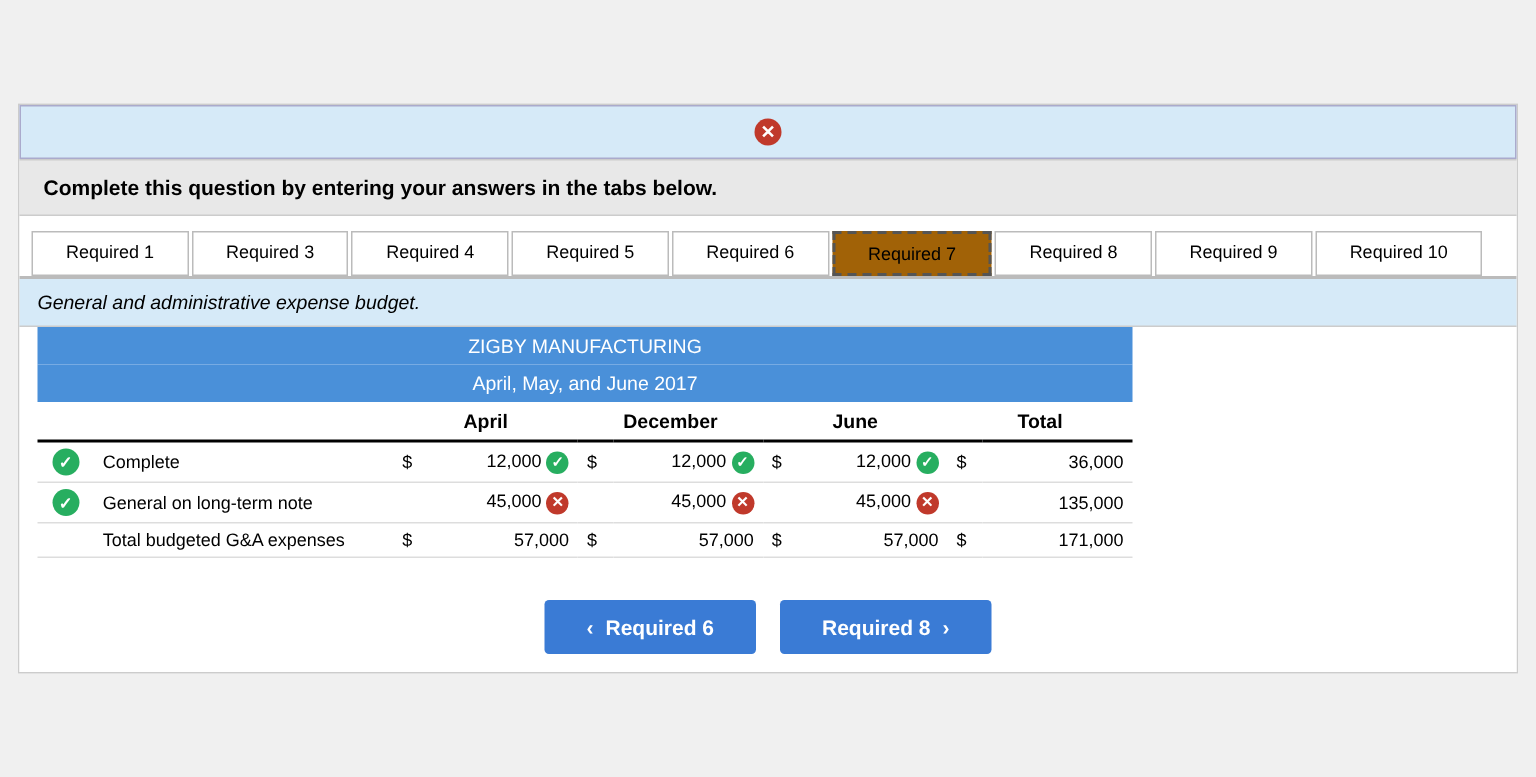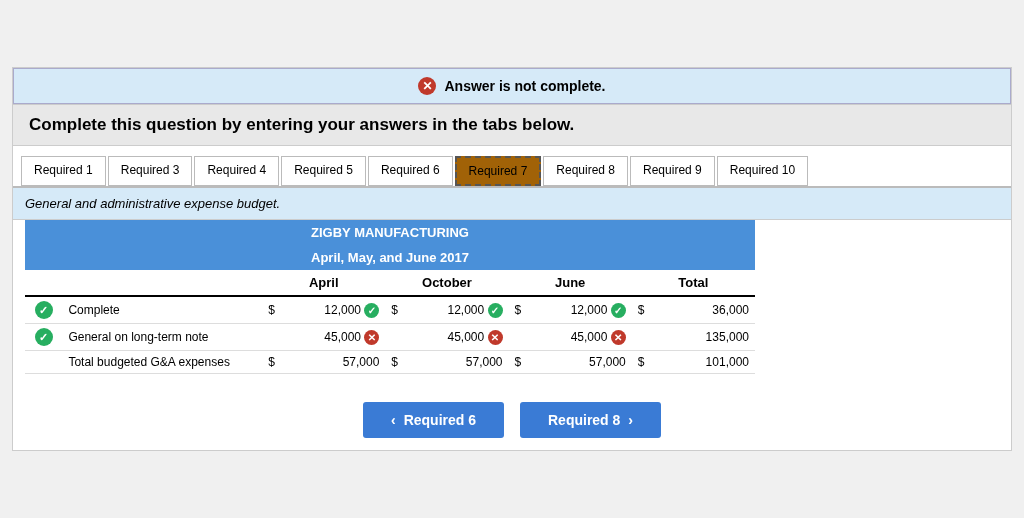--- a/index.html
+++ b/index.html
@@ -30,36 +30,36 @@
       color: white;
       font-size: 12px;
       font-weight: bold;
     }
 
     
     .instruction-bar {
       background: #e8e8e8;
       padding: 10px 16px;
       font-weight: bold;
-      font-size: 17px;
+      font-size: 14px;
       border-top: 1px solid #ccc;
       border-bottom: 1px solid #ccc;
     }
 
     
     .tabs-container {
       display: flex;
       flex-wrap: wrap;
       padding: 10px 8px 0 8px;
       background: #fff;
       border-bottom: 2px solid #bbb;
       gap: 2px;
     }
     .tab {
-      padding: 6px 12px;
+      padding: 6px 22px;
       border: 1px solid #bbb;
       background: #fff;
       cursor: pointer;
       font-size: 12px;
       white-space: nowrap;
     }
     .tab.active {
       border: 2px dashed #555;
       background: #a16207;
       font-weight: normal;
@@ -86,21 +86,21 @@
       margin: 0;
     }
 
     .table-header-row {
       background: #4a90d9;
       color: white;
       text-align: center;
     }
     .table-header-row td {
       padding: 5px 8px;
-      font-weight: bold;
+      font-weight: normal;
       font-size: 13px;
     }
 
     .col-header-row td {
       padding: 5px 8px;
       font-weight: bold;
       text-align: center;
       border-bottom: 2px solid #000000;
     }
 
@@ -158,21 +158,20 @@
       gap: 8px;
     }
   </style>
 </head>
 <body>
 
 <div class="container">
 
   <div class="answer-banner">
     <span class="error-icon">✕</span>
-    <span>Answer is not complete.</span>
   </div>
 
   <div class="instruction-bar">
     <span>Complete this question by entering your answers in the tabs below.</span>
   </div>
 
   <div class="tabs-container">
     <div class="tab"><span>Required 1</span></div>
     <div class="tab"><span>Required 3</span></div>
     <div class="tab"><span>Required 4</span></div>
@@ -193,21 +192,21 @@
       <tbody>
           <tr class="table-header-row">
         <td colspan="12">ZIGBY MANUFACTURING</td>
       </tr>
       <tr class="table-header-row">
         <td colspan="12">April, May, and June 2017</td>
       </tr>
       <tr class="col-header-row">
         <td colspan="2"></td>
         <td colspan="2">April</td>
-        <td colspan="2">October</td>
+        <td colspan="2">December</td>
         <td colspan="2">June</td>
         <td colspan="2">Total</td>
       </tr>
 
       <tr class="data-row">
         <td class="icon-cell">
           <span class="check-icon">✓</span>
         </td>
         <td class="label-cell">Complete</td>
         <td class="dollar-cell">$</td>
@@ -256,21 +255,21 @@
       <tr class="data-row">
         <td class="icon-cell"></td>
         <td class="label-cell">Total budgeted G&amp;A expenses</td>
         <td class="dollar-cell">$</td>
         <td class="money-cell">57,000</td>
         <td class="dollar-cell">$</td>
         <td class="money-cell">57,000</td>
         <td class="dollar-cell">$</td>
         <td class="money-cell">57,000</td>
         <td class="dollar-cell">$</td>
-        <td class="money-cell">101,000</td>
+        <td class="money-cell">171,000</td>
       </tr>
     </tbody>
       </table>
   </div>
 
   <div class="nav-buttons">
     <button class="nav-btn">
       <span>‹</span>
       <span>Required 6</span>
     </button>

